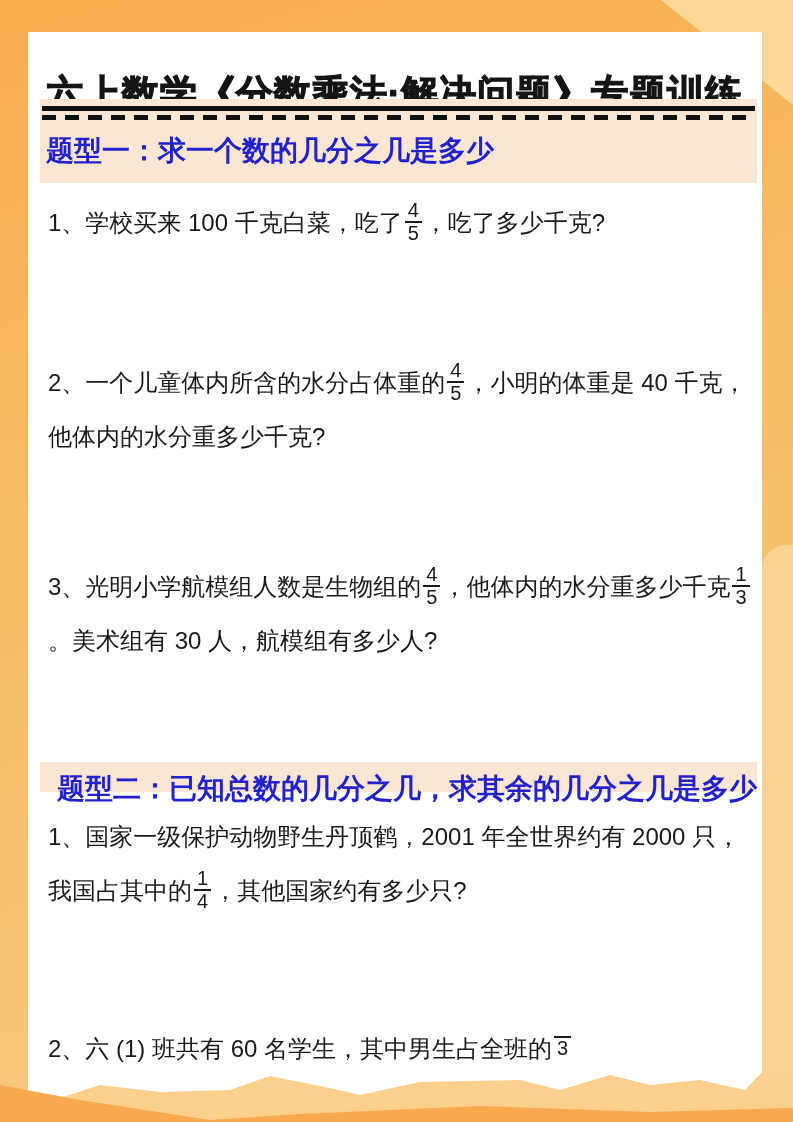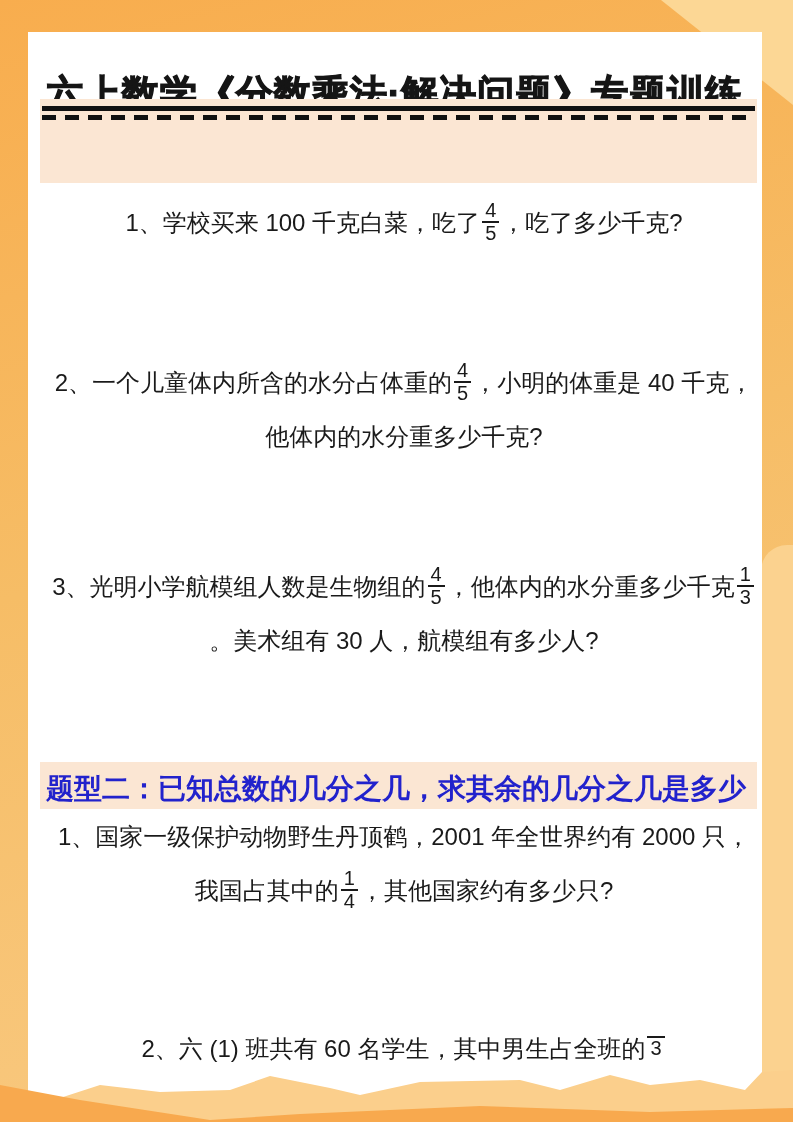--- a/index.html
+++ b/index.html
@@ -19,34 +19,34 @@
   .torn{position:absolute;left:0;top:1062px;width:793px;height:60px;}
 
   .title{
     position:absolute;left:46px;top:44px;width:716px;
     font-size:37px;font-weight:900;color:#151515;letter-spacing:1px;
     font-family:"Liberation Sans","DejaVu Sans",sans-serif;
     -webkit-text-stroke:1.2px #151515;white-space:nowrap;margin-top:25px;
   }
   .band{position:absolute;left:40px;width:717px;background:#fbe6d3;}
   .band1{top:99px;height:84px;}
-  .band2{top:762px;height:47px;}
+  .band2{top:762px;height:30px;text-align:right;}
   .rule-solid{height:5px;background:#111;margin:7px 2px 0 2px;}
   .rule-dashed{height:5px;margin:4px 2px 0 2px;
     background:repeating-linear-gradient(90deg,#111 0 14px,transparent 14px 23px);}
   .heading{
     font-family:"DejaVu Serif","Liberation Serif",serif;
     font-weight:bold;color:#2222cc;font-size:28px;white-space:nowrap;
   }
   .band1 .heading{margin:12px 0 0 6px;}
   .band2 .heading{margin:8px 0 0 6px;}
 
   .prob{
     position:absolute;left:48px;width:712px;margin:0;
-    font-size:24px;line-height:54px;color:#1a1a1a;text-align:center;
+    font-size:24px;line-height:54px;color:#1a1a1a;
   }
   .frac{
     display:inline-flex;flex-direction:column;align-items:center;
     vertical-align:middle;line-height:1;margin:0 2px;transform:translateY(-3px);
   }
   .fnum,.fden{font-size:20px;line-height:21px;padding:0 3px;color:#1a1a1a;}
   .fden{border-top:2px solid #1a1a1a;}
   .p1{top:196px;} .p2{top:356px;} .p3{top:560px;} .p4{top:810px;} .p5{top:1022px;}
 </style>
 </head>
@@ -55,20 +55,21 @@
 <div class="bg-grad"></div>
 <div class="corner-tr"></div>
 <div class="right-low"></div>
 <div class="paper"></div>
 
 <div class="title">六上数学《分数乘法·解决问题》专题训练</div>
 
 <div class="band band1">
   <div class="rule-solid"></div>
   <div class="rule-dashed"></div>
+  <div class="heading">题型一：求一个数的几分之几是多少</div>
 </div>
 
 <p class="prob p1"><span>1、学校买来 100 千克白菜，吃了</span><span class="frac">
       <span class="fnum">4</span>
       <span class="fden">5</span>
     </span><span>，吃了多少千克?</span></p>
 
 <p class="prob p2"><span>2、一个儿童体内所含的水分占体重的</span><span class="frac">
       <span class="fnum">4</span>
       <span class="fden">5</span>

